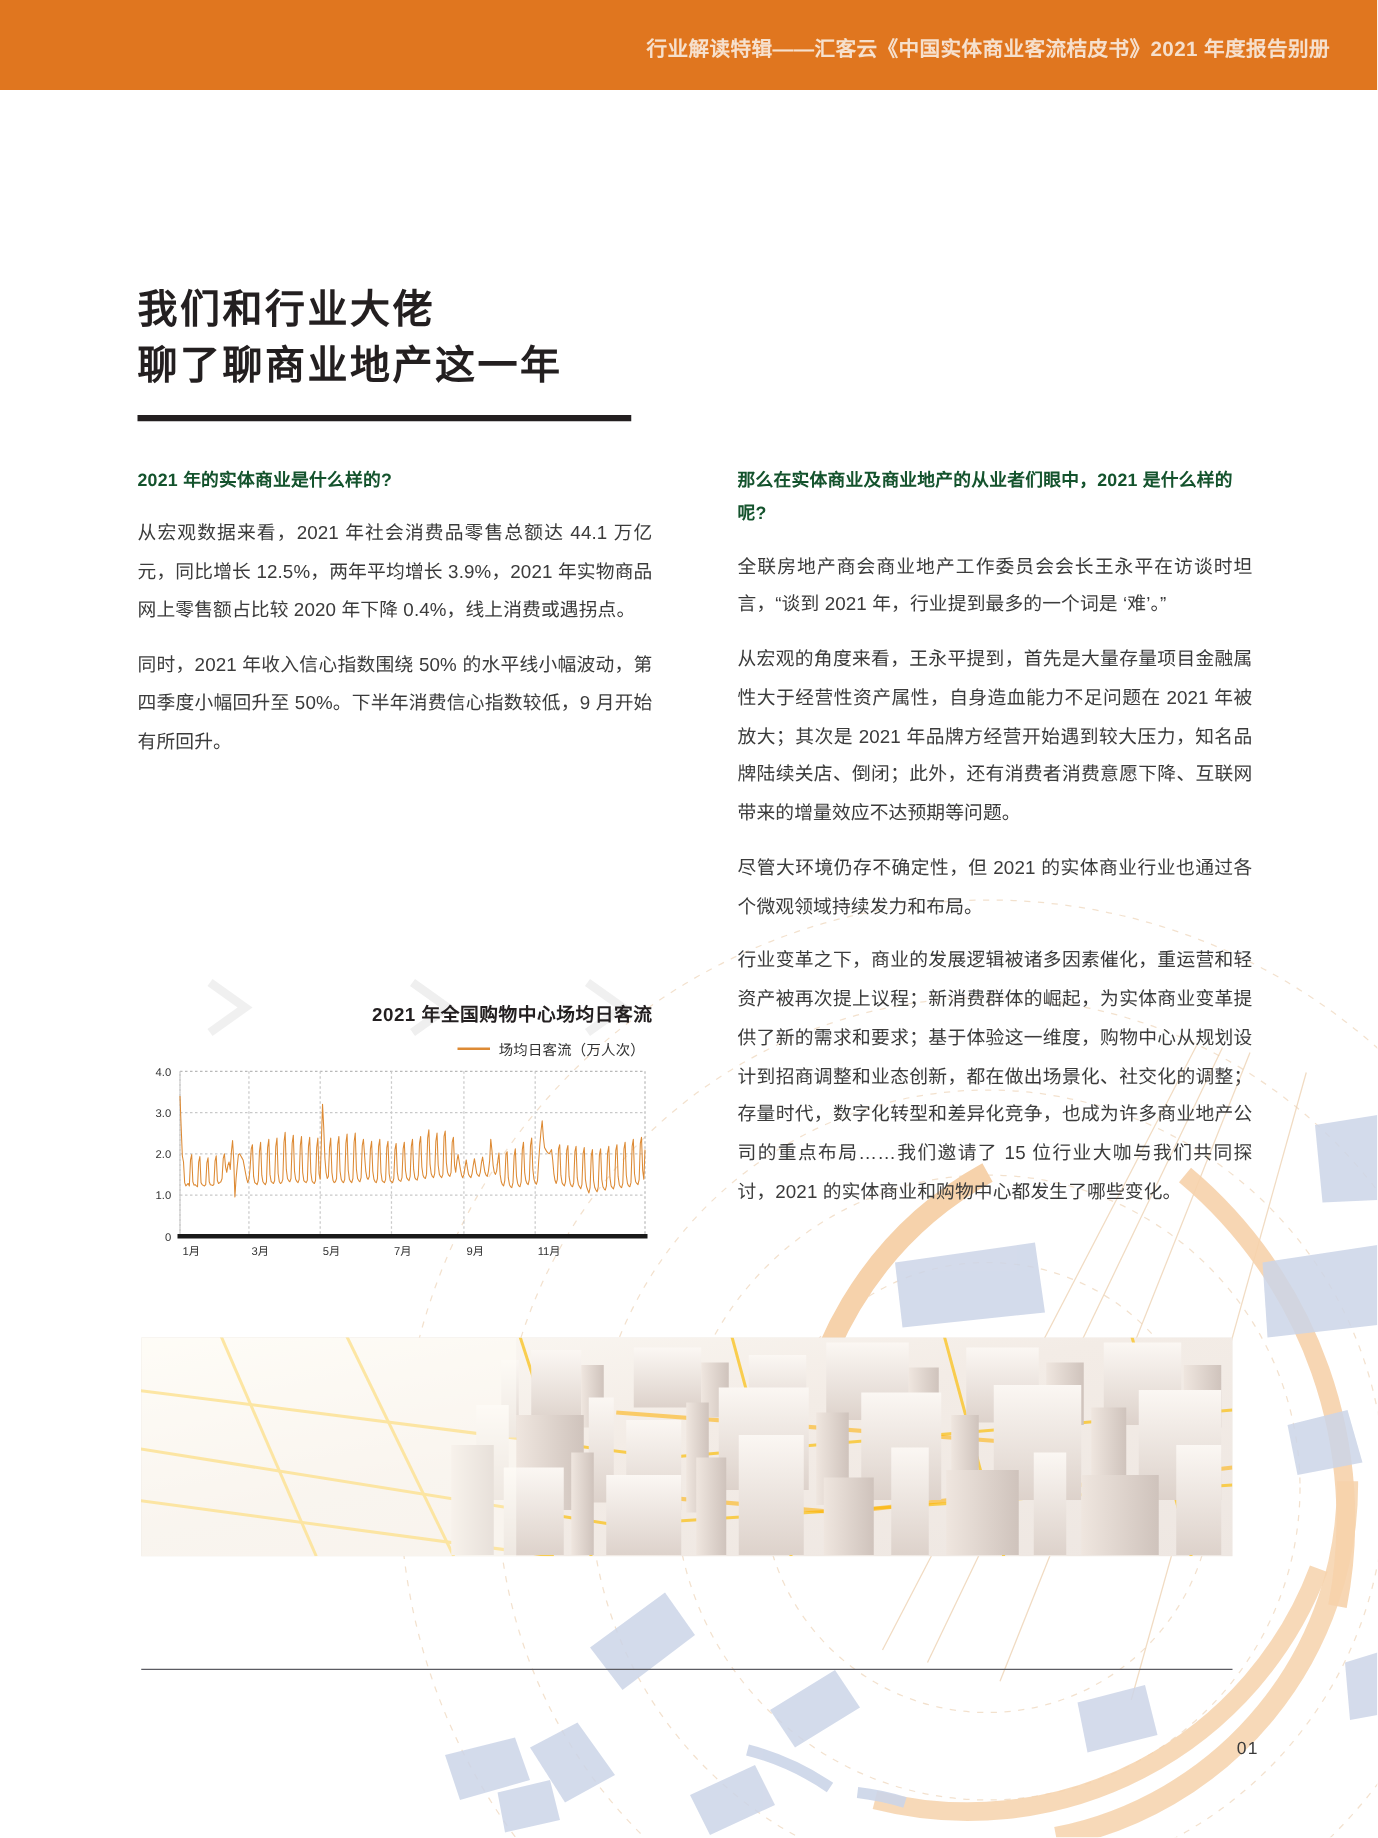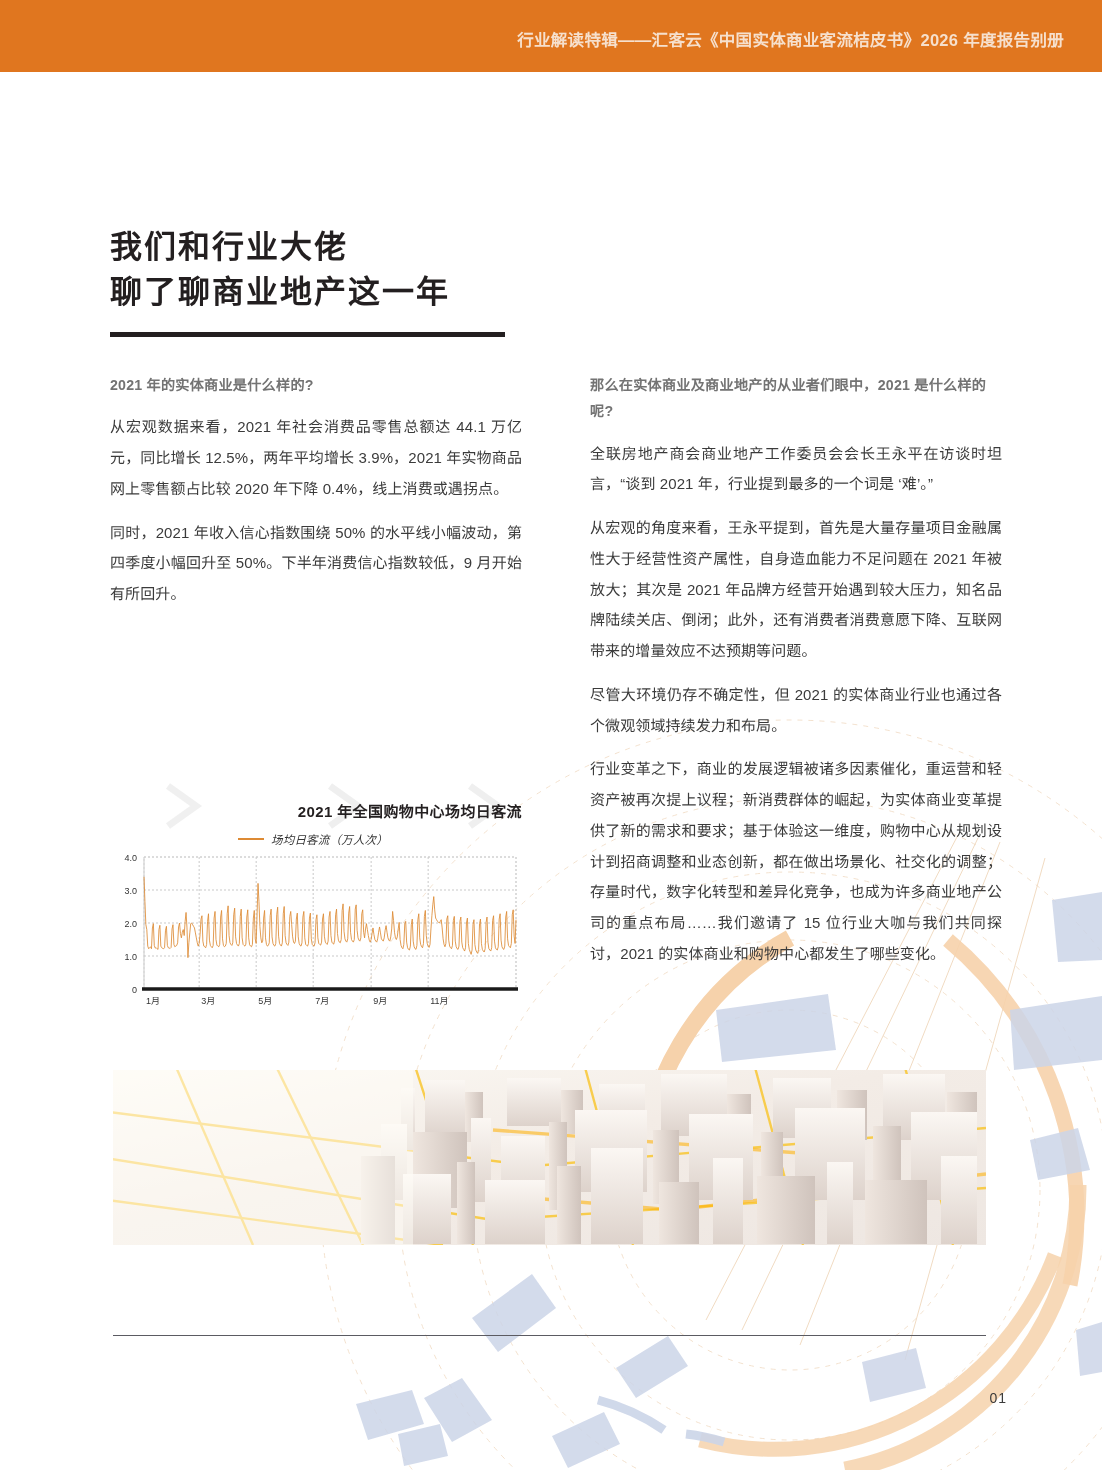--- a/index.html
+++ b/index.html
@@ -65,21 +65,21 @@
   
   .col{
     position:absolute;
     z-index:6;
     width:412px;
   }
   .col-left{left:110px;top:372px;}
   .col-right{left:590px;top:372px;}
 
   .lede{
-    color:#737373;
+    color:#14532d;
     font-size:14.2px;
     font-weight:bold;
     line-height:1.85;
     margin:0 0 14px 0;
     letter-spacing:.2px;
   }
   .para{
     color:#3b3b3b;
     font-size:15px;
     line-height:2.05;
@@ -97,26 +97,25 @@
   }
   .chart-title{
     text-align:right;
     font-size:15px;
     font-weight:bold;
     color:#231f20;
     letter-spacing:.4px;
     margin:0 0 2px 0;
   }
   .chart-legend{
-    display:flex;align-items:center;justify-content:center;
+    display:flex;align-items:center;justify-content:flex-end;
     gap:7px;
     padding-right:6px;
     margin-top:10px;
     margin-bottom:4px;
-    font-style:italic;
   }
   .legend-swatch{
     display:inline-block;
     width:26px;height:2.6px;
     background:#dd8a34;
   }
   .legend-label{
     font-size:11.5px;color:#333;letter-spacing:.2px;
   }
   .chart-svg{display:block;}
@@ -204,21 +203,21 @@
 
       <g fill="none" stroke="#eeeeee" stroke-width="7" opacity=".9">
         <path d="M 168 786 L 196 806 L 168 826"></path>
         <path d="M 330 786 L 358 806 L 330 826"></path>
         <path d="M 470 786 L 498 806 L 470 826"></path>
       </g>
     </g>
   </svg>
 
   <div class="header-band">
-    <div class="header-title">行业解读特辑——汇客云《中国实体商业客流桔皮书》2026 年度报告别册</div>
+    <div class="header-title">行业解读特辑——汇客云《中国实体商业客流桔皮书》2021 年度报告别册</div>
   </div>
 
   <div class="title-block">
     <div class="title-line">我们和行业大佬</div>
     <div class="title-line">聊了聊商业地产这一年</div>
     <div class="title-rule"></div>
   </div>
 
   <div class="col col-left">
     <p class="lede">2021 年的实体商业是什么样的?</p>

